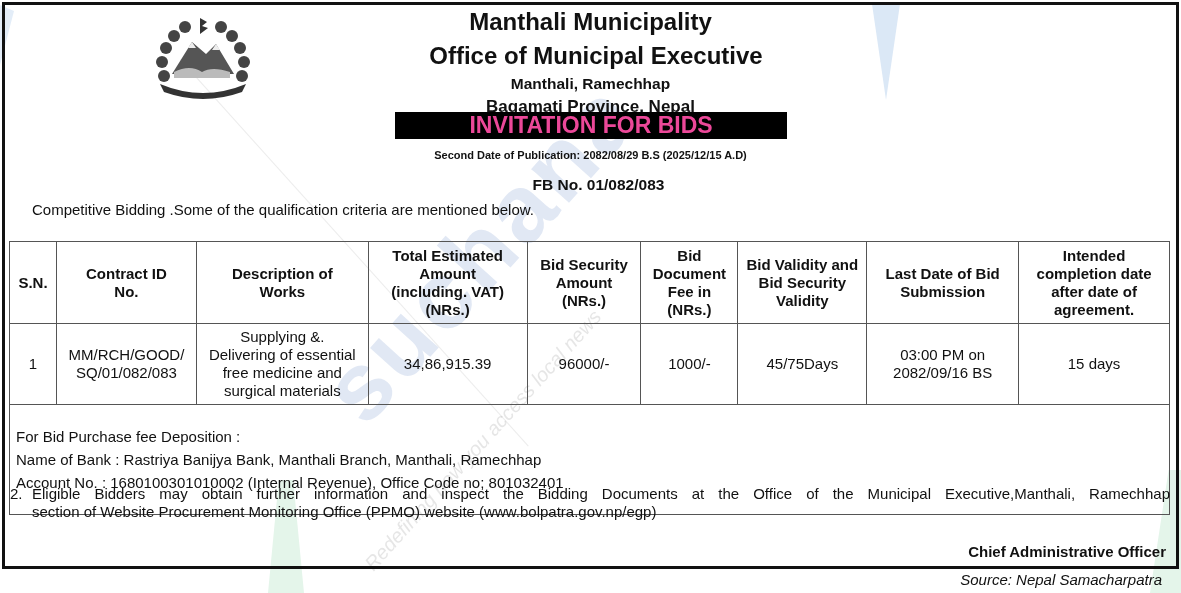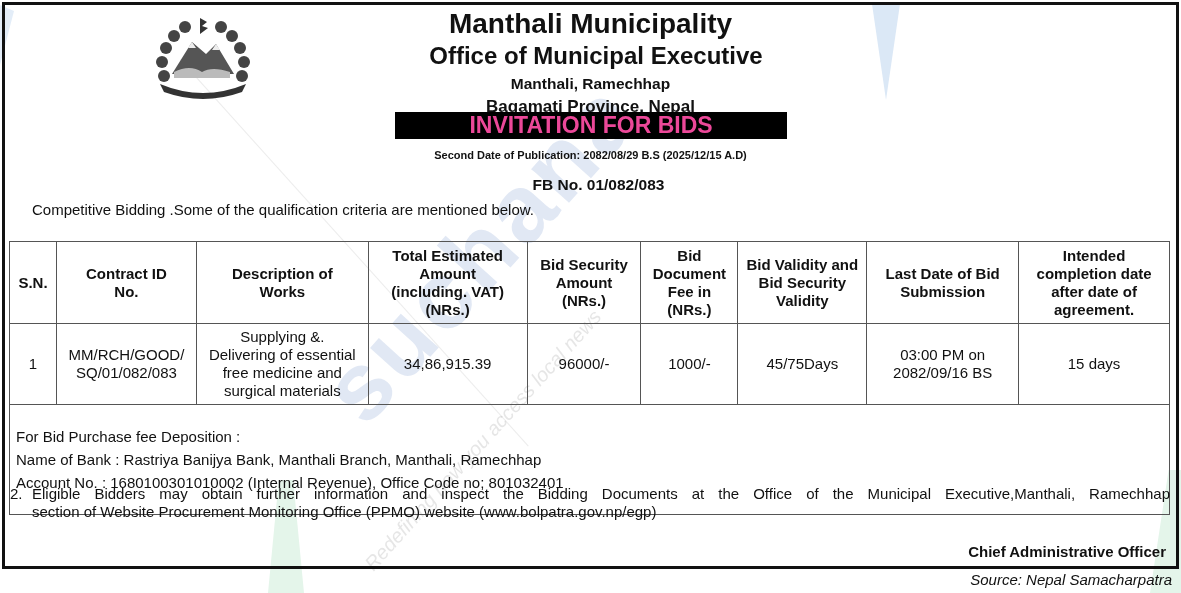--- a/index.html
+++ b/index.html
@@ -22,21 +22,21 @@
     transform: rotate(-48deg); transform-origin: left top; }
   .wm-line { left: 180px; top: 60px; width: 1px; height: 520px; background: rgba(180,180,180,0.25);
     transform: rotate(-42deg); transform-origin: top left; }
 
   .frame { position: absolute; left: 2px; top: 2px; width: 1177px; height: 567px;
     border: 3px solid #111; z-index: 1; }
 
   .emblem { position: absolute; left: 150px; top: 14px; width: 106px; height: 90px; z-index: 2; }
 
   .hdr { position: absolute; left: 0; width: 1181px; text-align: center; z-index: 2; font-weight: bold; }
-  .h1 { top: 8px; font-size: 28px; }
+  .h1 { top: 8px; font-size: 24px; }
   .h2 { top: 42px; font-size: 24px; padding-left: 11px; }
   .h3 { top: 75px; font-size: 15.5px; }
   .h4 { top: 97px; font-size: 17px; }
   .banner { position: absolute; left: 395px; top: 112px; width: 392px; height: 27px; background: #000;
     color: #ec4899; font-size: 23px; font-weight: bold; text-align: center; line-height: 27px; z-index: 2; }
   .h5 { top: 149px; font-size: 11px; }
   .h6 { top: 176px; font-size: 15.5px; margin-left: 8px; }
 
   .para { position: absolute; font-size: 15px; line-height: 18px; z-index: 2; }
   .p1 { left: 10px; top: 201px; width: 1165px; }
@@ -49,21 +49,21 @@
   table.bids td { height: 81px; line-height: 18px; padding: 0 4px; font-weight: normal; }
   table.bids td.fee { text-align: left; height: 76px; padding: 20px 6px; line-height: 23px; vertical-align: top; }
 
   .p2 { left: 10px; top: 485px; width: 1160px; text-align: justify; }
   .p2 .row { display: flex; }
   .p2 .num { width: 22px; flex: 0 0 22px; }
   .p2 .body { flex: 1; text-align: justify; text-align-last: left; }
   .p2 .line1 { text-align: justify; text-align-last: justify; }
 
   .sig { position: absolute; right: 15px; top: 543px; font-size: 15px; font-weight: bold; z-index: 2; }
-  .source { position: absolute; right: 9px; top: 571px; font-size: 15px; font-style: italic; z-index: 2; }
+  .source { position: absolute; right: 19px; top: 571px; font-size: 15px; font-style: italic; z-index: 2; }
 </style>
 </head>
 <body>
 
 <div class="wm wm-shard-1"></div>
 <div class="wm wm-shard-2"></div>
 <div class="wm wm-shard-3"></div>
 <div class="wm wm-shard-4"></div>
 <div class="wm wm-line"></div>
 <div class="wm wm-text">suchana</div>

